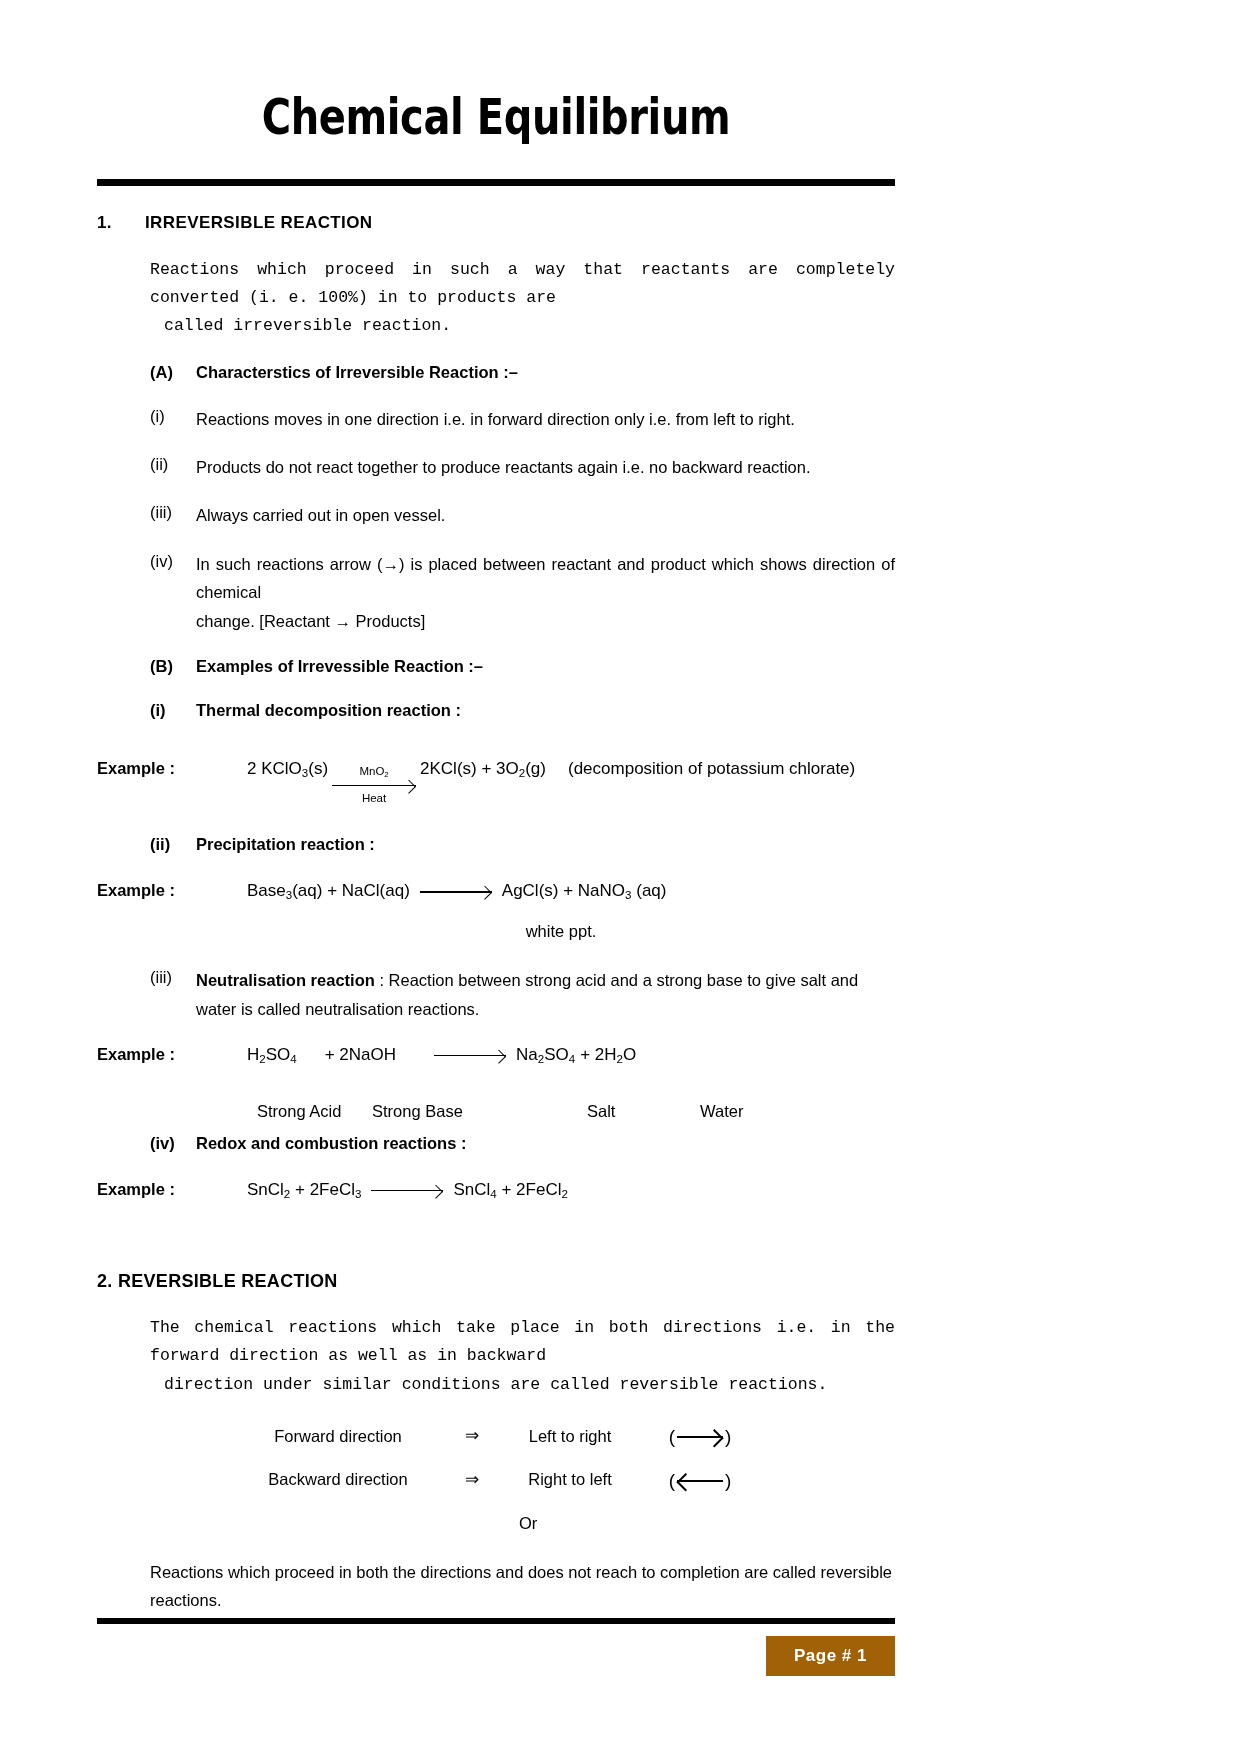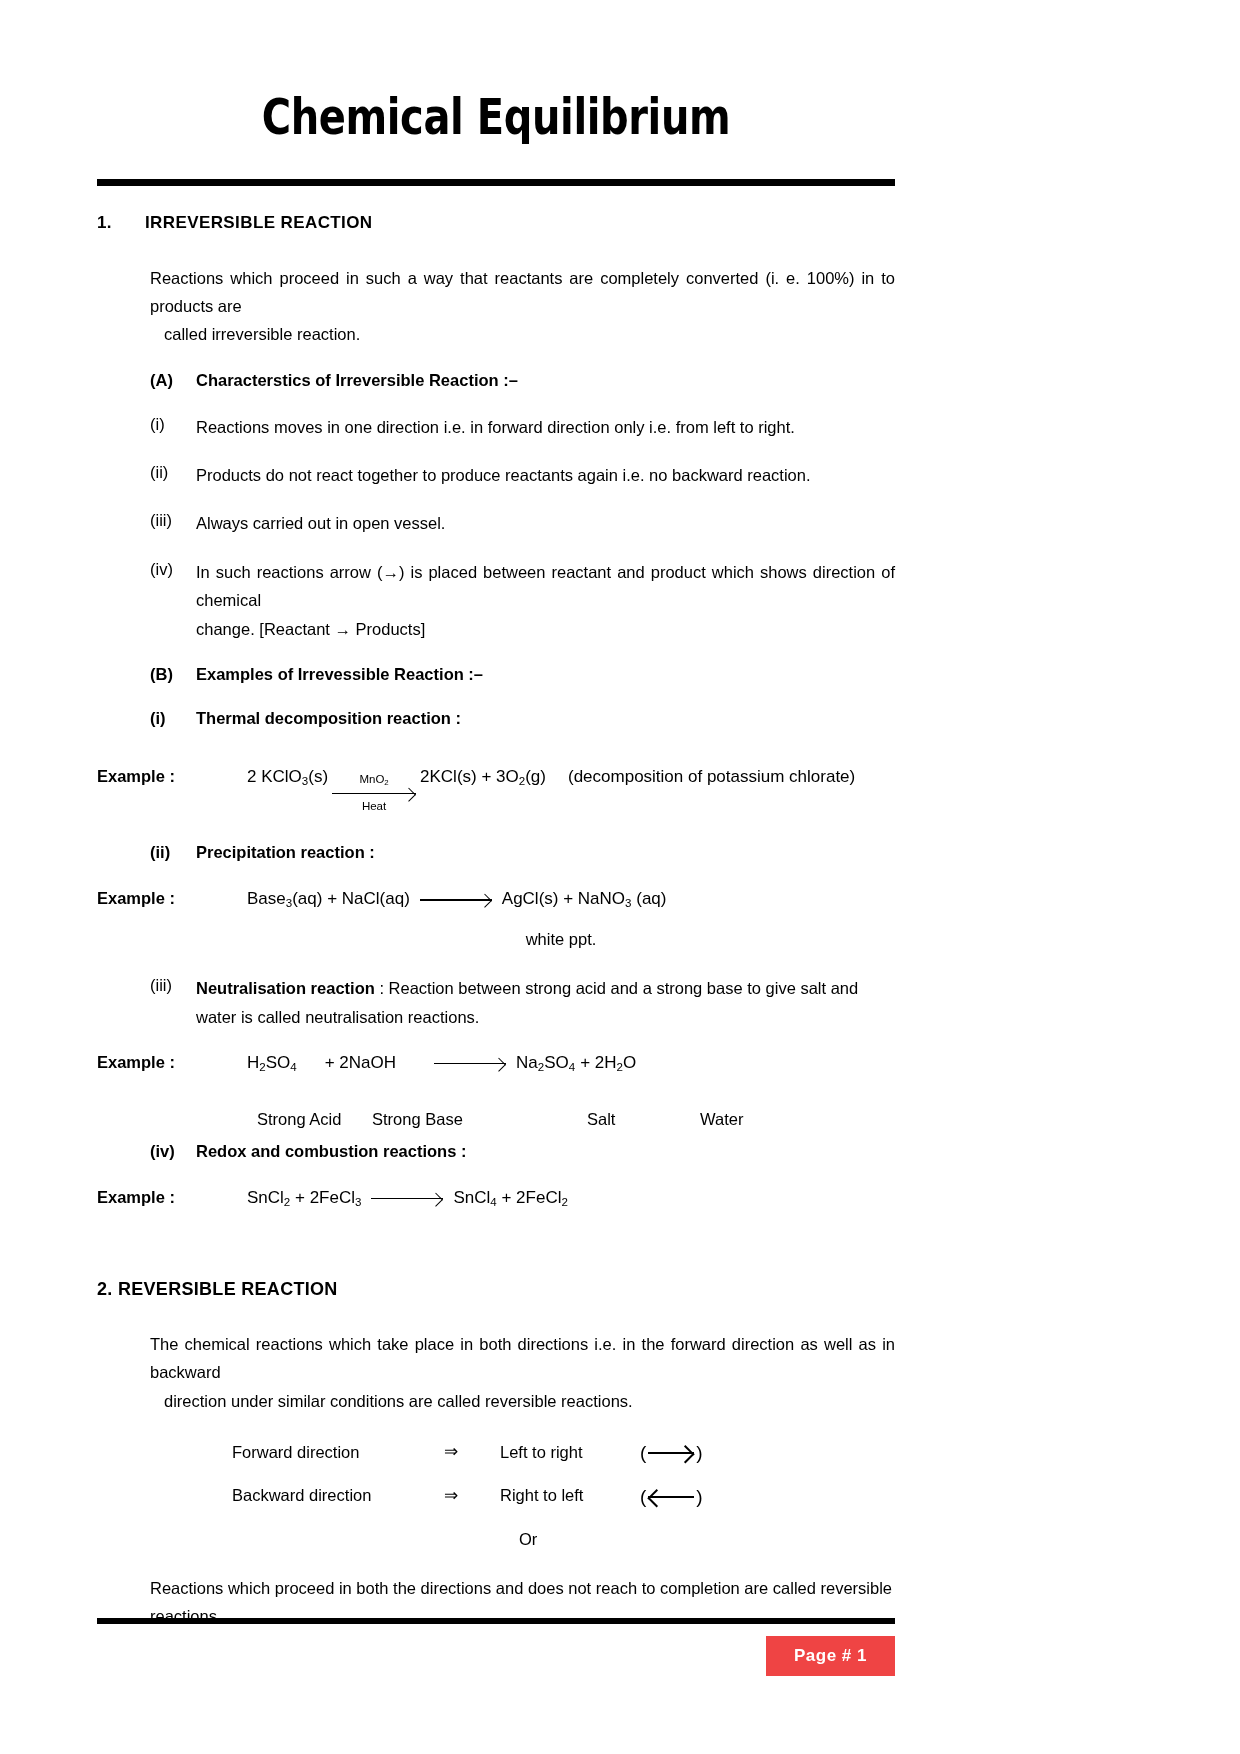--- a/index.html
+++ b/index.html
@@ -59,25 +59,26 @@
   .h1row .num {
     width: 48px;
     flex: 0 0 48px;
   }
   .h1title {
     font-weight: bold;
     font-size: 17px;
     letter-spacing: 0.4px;
   }
   .para {
-    margin-top: 28px;
+    margin-top: 20px;
     margin-left: 53px;
     font-size: 16.5px;
     text-align: justify;
     line-height: 1.72;
+    font-family: Liberation Mono, monospace;
   }
   .para .cont {
     display: block;
     padding-left: 14px;
   }
   .lbl-row {
     margin-top: 20px;
     margin-left: 53px;
     display: flex;
     align-items: flex-start;
@@ -240,20 +241,21 @@
   }
   .dirtable {
     margin-top: 24px;
     margin-left: 135px;
     font-size: 16.5px;
   }
   .dirrow {
     display: flex;
     align-items: center;
     margin-top: 16px;
+    text-align: center;
   }
   .dircol1 { flex: 0 0 212px; }
   .dircol2 { flex: 0 0 56px; font-size: 17px; }
   .dircol3 { flex: 0 0 140px; }
   .dircol4 { flex: 0 0 120px; position: relative; }
   .paren-arrow {
     display: inline-flex;
     align-items: center;
     font-size: 19px;
   }
@@ -321,21 +323,21 @@
     left: 97px;
     right: 97px;
     bottom: 130px;
     height: 6px;
     background: #000;
   }
   .pagebox {
     position: absolute;
     right: 97px;
     bottom: 78px;
-    background: #ef4444;
+    background: #a16207;
     color: #fff;
     font-weight: bold;
     font-size: 17px;
     padding: 10px 28px;
     letter-spacing: 0.5px;
   }
 </style>
 </head>
 <body>
 

